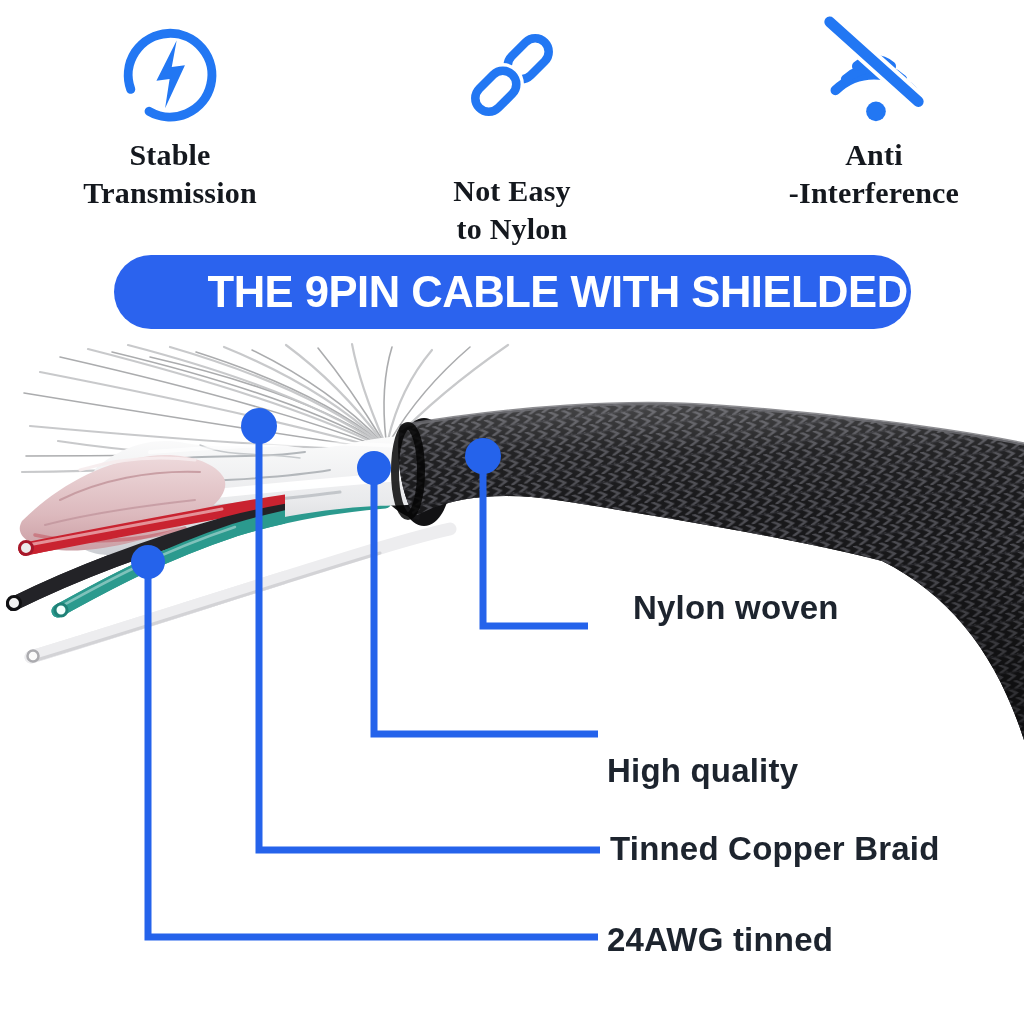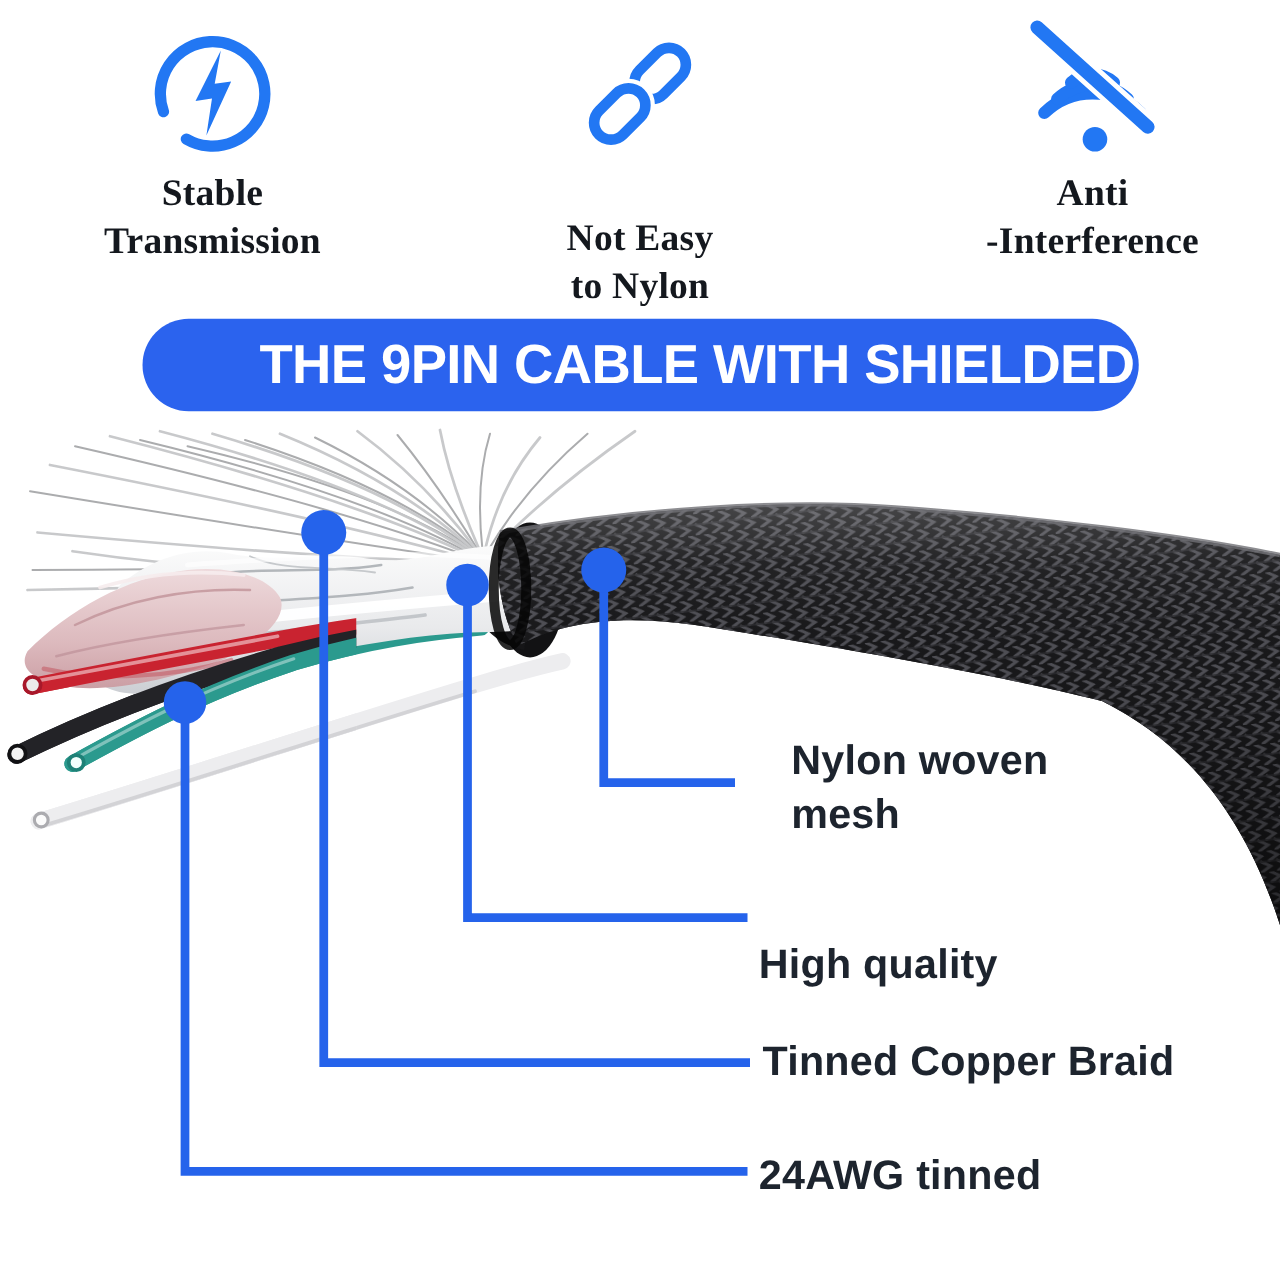--- a/index.html
+++ b/index.html
@@ -231,21 +231,20 @@
   <g fill="#2563eb">
     <circle cx="483" cy="456" r="18"></circle>
     <circle cx="374" cy="468" r="17"></circle>
     <circle cx="259" cy="426" r="18"></circle>
     <circle cx="148" cy="562" r="17"></circle>
   </g>
 </svg>
 
 <div class="callout-label" id="callout-label-1">
   <div>Nylon woven</div>
-  <div>mesh</div>
 </div>
 <div class="callout-label" id="callout-label-2">
   <div>High quality</div>
 </div>
 <div class="callout-label" id="callout-label-3">
   <div>Tinned Copper Braid</div>
   <div></div>
 </div>
 <div class="callout-label" id="callout-label-4">
   <div>24AWG tinned</div>

